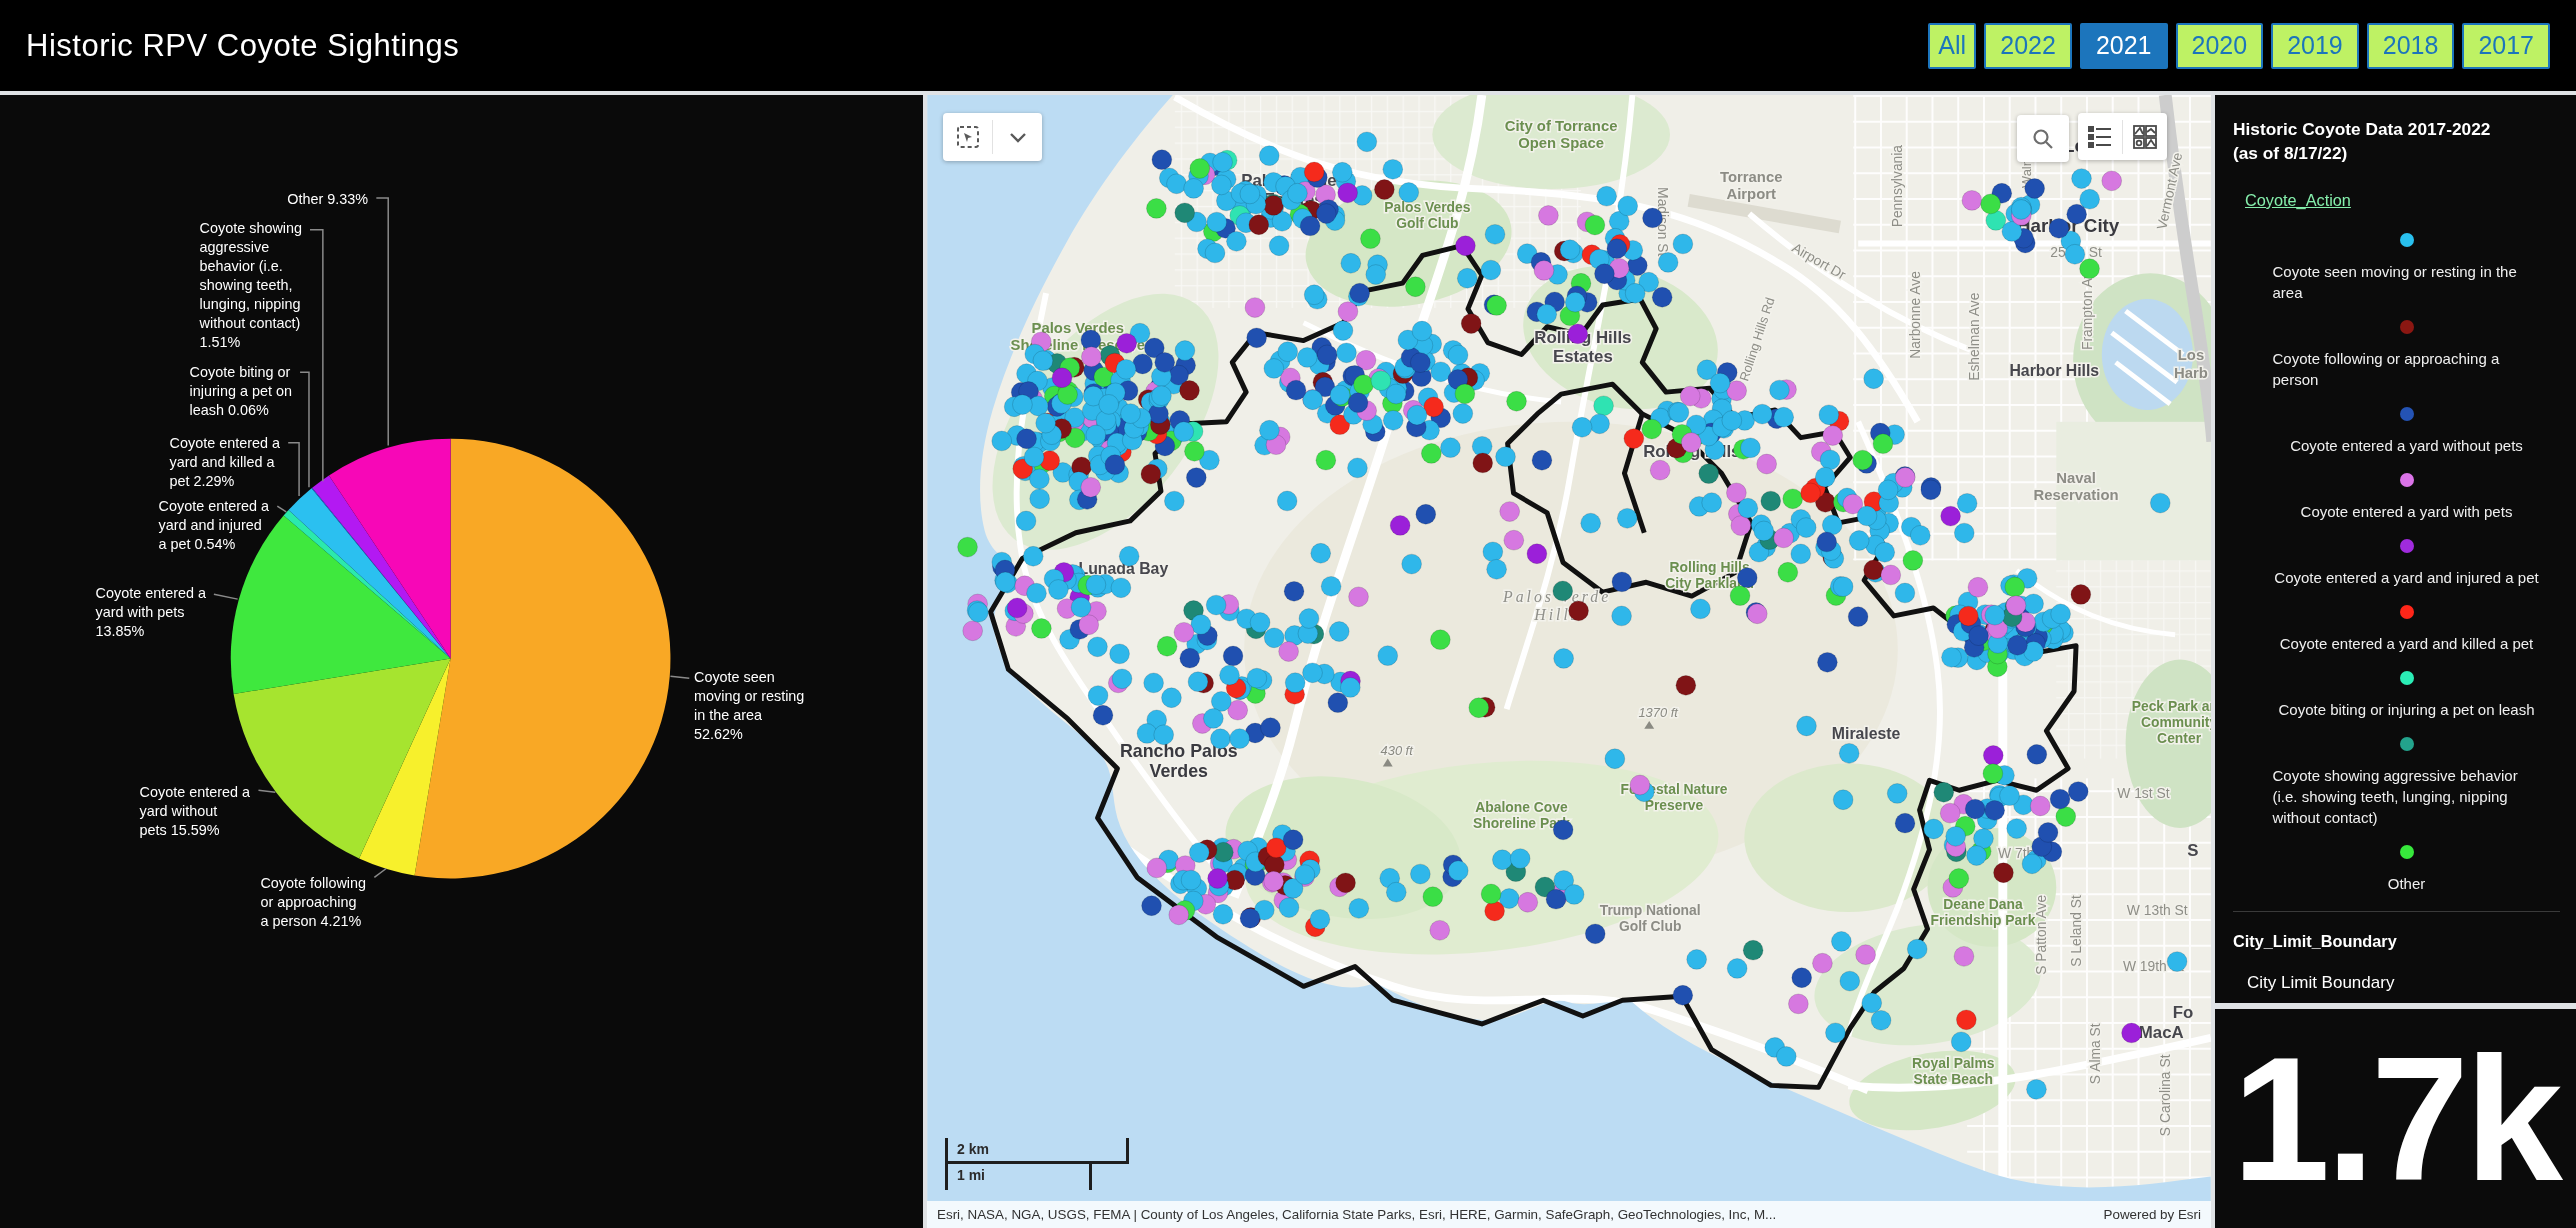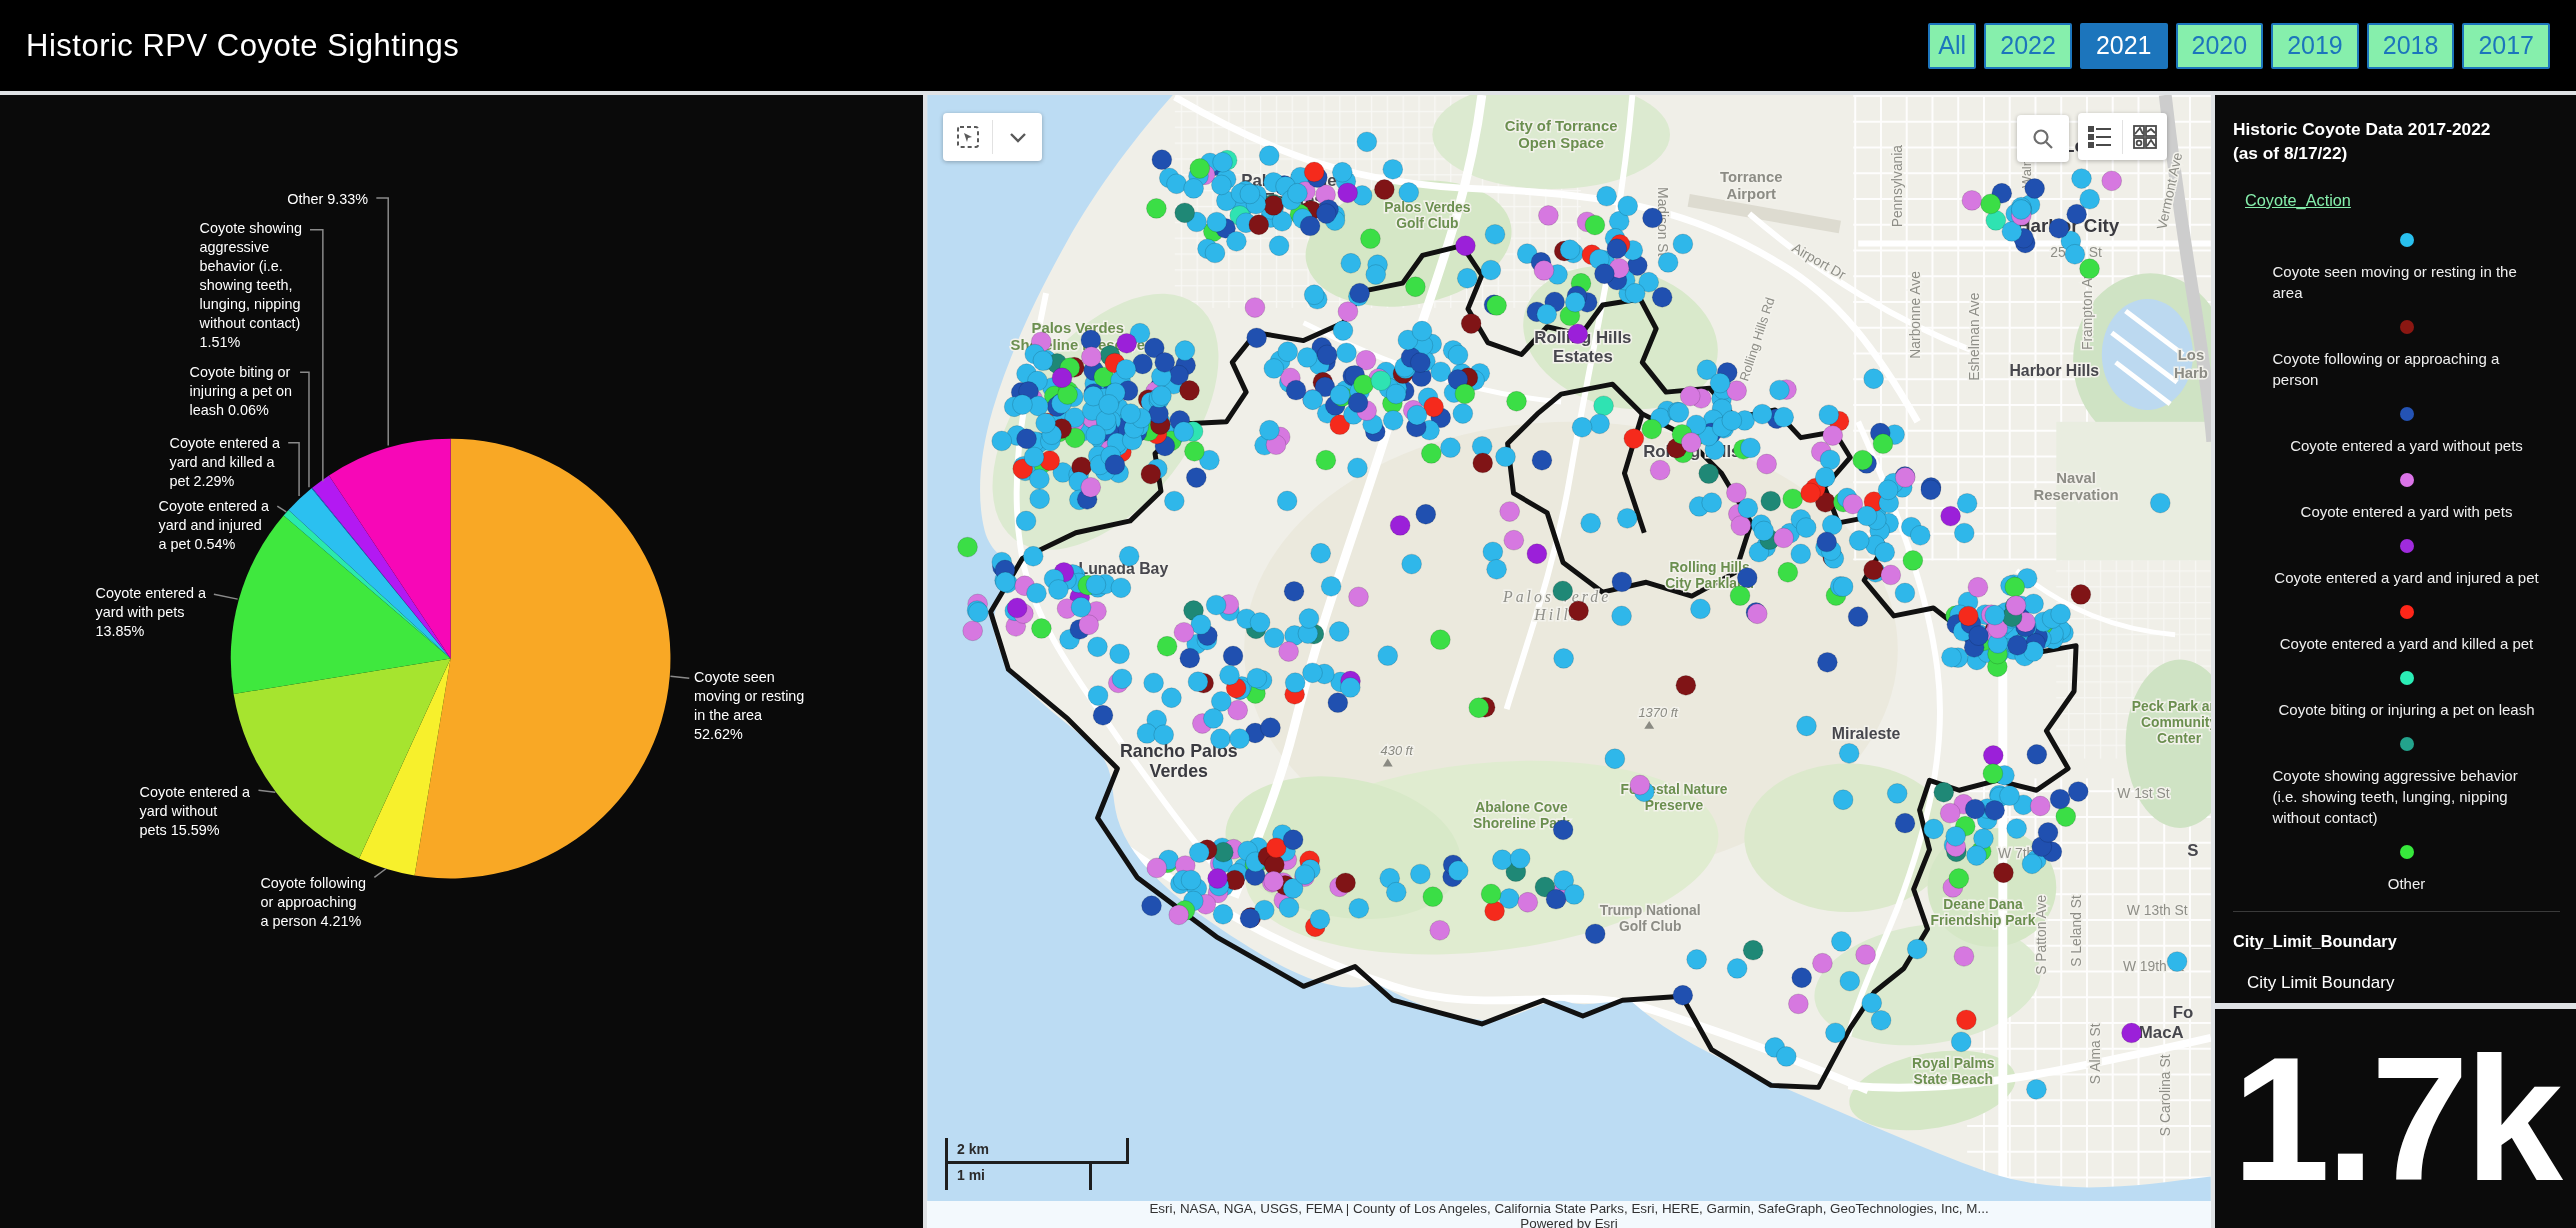--- a/index.html
+++ b/index.html
@@ -2,21 +2,21 @@
 <html><head>
 <meta charset="utf-8">
 <style>
   * { margin:0; padding:0; box-sizing:border-box; }
   html,body { width:2576px; height:1229px; background:#000; font-family:"Liberation Sans", sans-serif; overflow:hidden; }
 
   
   .header { height:91px; background:#000; display:flex; align-items:center; justify-content:space-between; }
   .header h1 { color:#fff; font-size:31px; font-weight:400; letter-spacing:0.5px; padding-left:26px; }
   .yearbar { display:flex; gap:8px; margin-right:26px; }
-  .yearbtn { height:46px; min-width:73px; padding:0 14px; background:#86efac; color:#1c75bc; border:2px solid #1c75bc;
+  .yearbtn { height:46px; min-width:73px; padding:0 14px; background:#bef264; color:#1c75bc; border:2px solid #1c75bc;
              font-size:25px; font-family:"Liberation Sans",sans-serif; cursor:pointer; border-radius:2px; }
   .yearbtn.sel { background:#1c75bc; color:#fff; }
   .yearbtn.first { min-width:48px; padding:0 8px; }
 
   
   .content { display:grid; grid-template-columns:923px 1284px 1fr; gap:4px; background:#dfe2e5; padding-top:4px; height:1137px; }
   .panel { position:relative; overflow:hidden; }
   .pie-panel { background:#0a0a0a; }
   .map-panel { background:#f0efe8; }
   .rightcol { display:grid; grid-template-rows:908px 1fr; gap:6px; background:#dfe2e5; }
@@ -40,21 +40,21 @@
   .mapbtn { position:absolute; background:#fff; border-radius:4px; box-shadow:0 1px 4px rgba(0,0,0,.28);
             display:flex; align-items:center; justify-content:center; cursor:pointer; }
   .mapbtn .sep { width:1px; height:34px; background:#e2e2e2; }
   .half { flex:1; height:100%; display:flex; align-items:center; justify-content:center; }
 
   .scalebar { position:absolute; left:18px; bottom:38px; color:#2b2b2b; font-size:14px; font-weight:700; }
   .sb-km { width:184px; height:26px; border-left:3px solid #1e1e1e; border-right:3px solid #1e1e1e; border-bottom:3px solid #1e1e1e; padding:3px 0 16px 9px; }
   .sb-mi { width:147px; height:26px; border-left:3px solid #1e1e1e; border-right:3px solid #1e1e1e; padding:3px 0 0 9px; }
 
   .attrib { position:absolute; left:0; right:0; bottom:0; height:27px; background:rgba(255,255,255,.82);
-            display:flex; justify-content:space-between; align-items:center; padding:0 10px; font-size:13.4px; color:#323232;flex-direction:column; }
+            display:flex; justify-content:space-between; align-items:center; padding:0 10px; font-size:13.4px; color:#323232; }
 
   
   .legend-panel { background:#0b0b0b; color:#fff; padding:22px 16px 14px 18px; display:flex; flex-direction:column; }
   .legend-title { font-size:17.3px; font-weight:700; line-height:24px; }
   .legend-layer { font-size:16.3px; color:#86efac; margin:26px 0 6px 12px;text-decoration:underline; }
   .legend-items { margin-left:20px; }
   .legend-item { display:flex; align-items:center; gap:14px; margin:17px 0;flex-direction:column; }
   .legend-dot { width:14px; height:14px; border-radius:50%; flex:0 0 14px; }
   .legend-item span { font-size:15px; line-height:21px; color:#f0f0f0; max-width:268px; }
   .boundary-sec { margin-top:auto; border-top:1px solid #3a3a3a; padding:20px 0 8px 0; }

